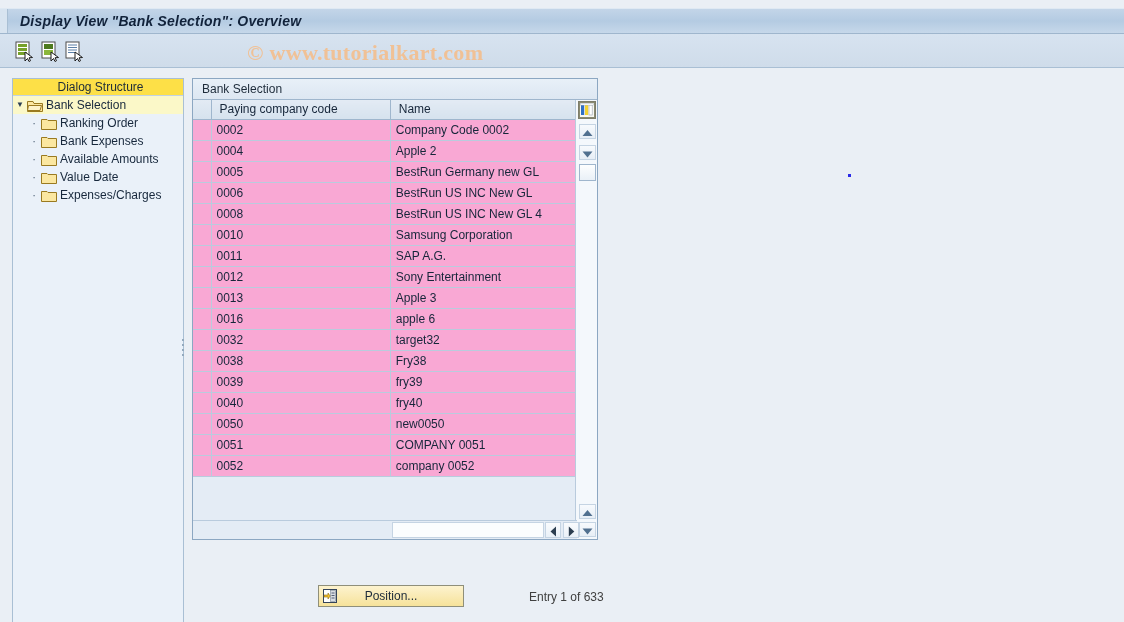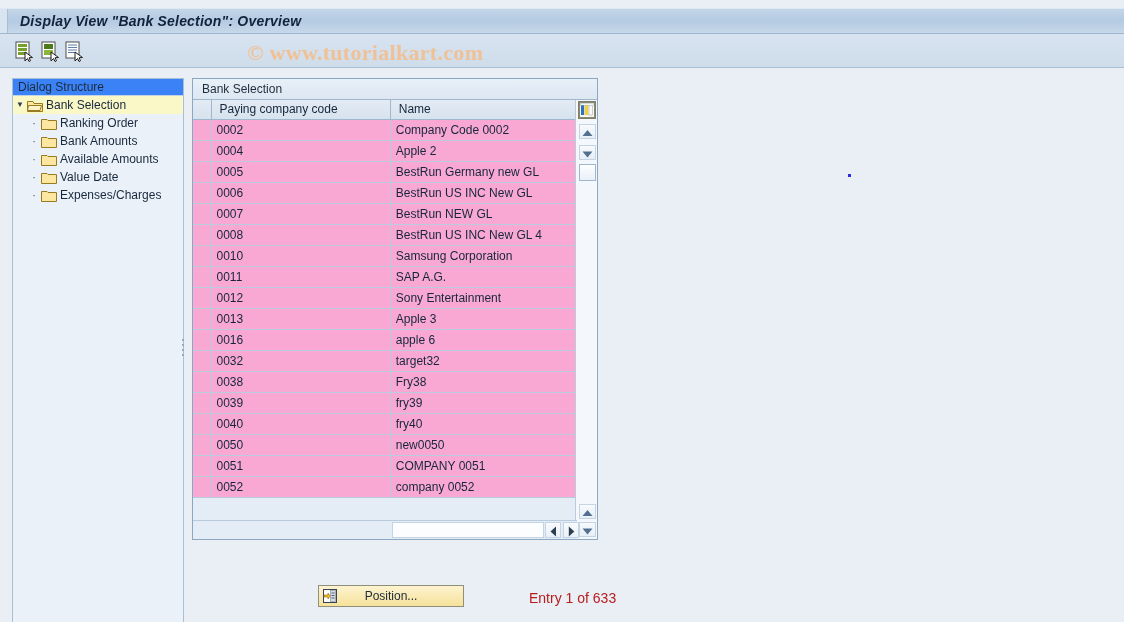--- a/index.html
+++ b/index.html
@@ -85,23 +85,24 @@
     border: 1px solid #a9bfd4;
     border-bottom: none;
     box-sizing: border-box;
   }
   #tree-header {
     height: 17px;
     line-height: 17px;
     padding-left: 5px;
     font-size: 12px;
     color: #1d2b3a;
-    background: #3b82f6;
+    background: #fde047;
     border-bottom: 1px solid #c2d3e4;
     box-sizing: border-box;
+    text-align: center;
   }
   .tree-row {
     height: 18px;
     line-height: 18px;
     display: flex;
     align-items: center;
     white-space: nowrap;
     font-size: 12px;
     cursor: pointer;
   }
@@ -301,22 +302,22 @@
     line-height: 20px;
   }
   #position-button .pb-ico {
     position: absolute;
     left: 3px; top: 2px;
     width: 16px; height: 16px;
   }
   #entry-count {
     position: absolute;
     left: 529px; top: 590px;
-    font-size: 14px;
-    color: #b91c1c;
+    font-size: 12px;
+    color: #404040;
     white-space: nowrap;
   }
   #stray-dot {
     position: absolute;
     left: 848px; top: 174px;
     width: 3px; height: 3px;
     background: #2a2ae8;
   }
 </style>
 </head>
@@ -385,21 +386,21 @@
         <span class="tree-label">Ranking Order</span>
       </div>
       <div class="tree-row">
         <span class="indent"></span>
         <span class="tree-bullet">·</span>
         <span class="folder-ico">
           <svg width="16" height="13" viewBox="0 0 16 13">
             <path d="M0.5 2.5 L0.5 12.5 L15.5 12.5 L15.5 3.5 L7 3.5 L6 2.5 Z" fill="#fbe7a0" stroke="#9a7a20"></path>
           </svg>
         </span>
-        <span class="tree-label">Bank Amounts</span>
+        <span class="tree-label">Bank Expenses</span>
       </div>
       <div class="tree-row">
         <span class="indent"></span>
         <span class="tree-bullet">·</span>
         <span class="folder-ico">
           <svg width="16" height="13" viewBox="0 0 16 13">
             <path d="M0.5 2.5 L0.5 12.5 L15.5 12.5 L15.5 3.5 L7 3.5 L6 2.5 Z" fill="#fbe7a0" stroke="#9a7a20"></path>
           </svg>
         </span>
         <span class="tree-label">Available Amounts</span>
@@ -460,25 +461,20 @@
             </tr>
             <tr>
               <td class="selcol"></td>
               <td class="c-code">0005</td>
               <td class="c-name">BestRun Germany new GL</td>
             </tr>
             <tr>
               <td class="selcol"></td>
               <td class="c-code">0006</td>
               <td class="c-name">BestRun US INC New GL</td>
-            </tr>
-            <tr>
-              <td class="selcol"></td>
-              <td class="c-code">0007</td>
-              <td class="c-name">BestRun NEW GL</td>
             </tr>
             <tr>
               <td class="selcol"></td>
               <td class="c-code">0008</td>
               <td class="c-name">BestRun US INC New GL 4</td>
             </tr>
             <tr>
               <td class="selcol"></td>
               <td class="c-code">0010</td>
               <td class="c-name">Samsung Corporation</td>

